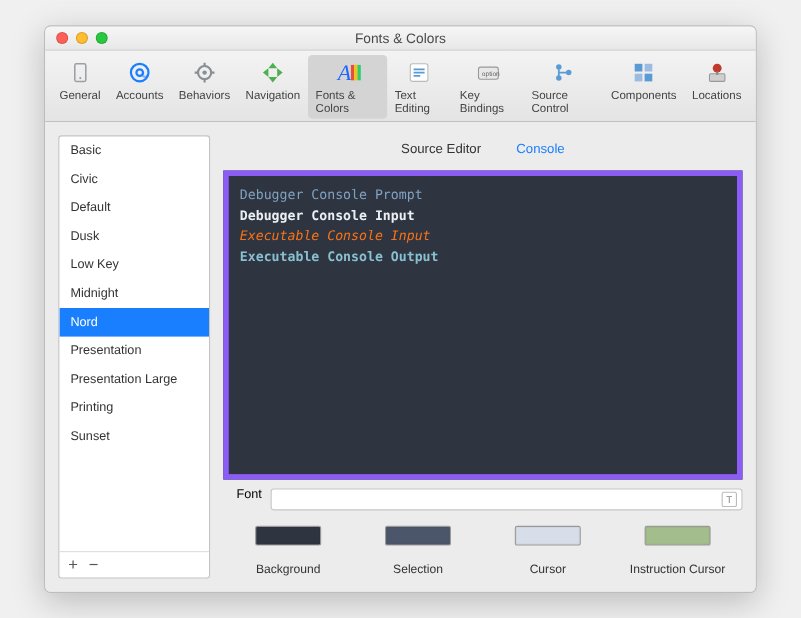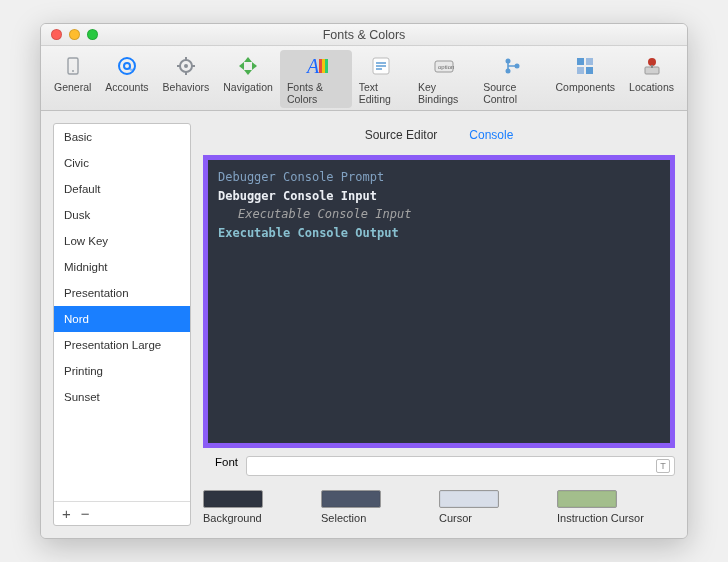--- a/index.html
+++ b/index.html
@@ -94,21 +94,21 @@
   }
   .fontrow .field {
     flex: 1; height: 20px; background: #fff; border: 1px solid #c6c6c6; border-radius: 3px;
     display: flex; align-items: center; justify-content: flex-end; padding: 0 4px;
   }
   .t-icon { width: 14px; height: 14px; border: 1px solid #bbb; border-radius: 2px;
     font-size: 9px; display:flex; align-items:center; justify-content:center; color:#888;}
   .wells {
     display: flex; gap: 0; padding: 6px 0 2px;
   }
-  .well-item { flex: 1; display: flex; flex-direction: column; align-items: flex-start; gap: 4px; }
+  .well-item { flex: 1; display: flex; flex-direction: column; align-items: center; gap: 16px; }
   .well {
     width: 60px; height: 18px; border: 1px solid #999; border-radius: 2px;
     background: #fff;
     box-shadow: inset 0 0 0 1px rgba(0,0,0,0.04);
   }
   .well-label { font-size: 11px; color: #333; }
 </style>
 </head>
 <body>
 
@@ -239,42 +239,42 @@
   <div class="content">
 
     <div class="sidebar">
       <div class="theme-list">
         <div class="theme-item">Basic</div>
         <div class="theme-item">Civic</div>
         <div class="theme-item">Default</div>
         <div class="theme-item">Dusk</div>
         <div class="theme-item">Low Key</div>
         <div class="theme-item">Midnight</div>
+        <div class="theme-item selected">Nord</div>
         <div class="theme-item">Presentation</div>
-        <div class="theme-item selected">Nord</div>
         <div class="theme-item">Presentation Large</div>
         <div class="theme-item">Printing</div>
         <div class="theme-item">Sunset</div>
       </div>
       <div class="sidebar-footer">
         <span>+</span>
         <span>−</span>
       </div>
     </div>
 
     <div class="main">
       <div class="tabs">
         <div class="tab">Source Editor</div>
         <div class="tab active">Console</div>
       </div>
 
       <div class="editor" id="editor" style="background: rgb(46, 52, 64);">
           <div class="ed-line" style="color: rgb(129, 161, 193); font-weight: normal; font-style: normal;">Debugger Console Prompt</div>
           <div class="ed-line" style="color: rgb(236, 239, 244); font-weight: bold; font-style: normal;">Debugger Console Input</div>
-          <div class="ed-line" style="color: #a3a3a3; font-weight: normal; font-style: italic; margin-left: 20px;">Executable Console Input</div>
+          <div class="ed-line" style="color: #f97316; font-weight: normal; font-style: italic;">Executable Console Input</div>
           <div class="ed-line" style="color: rgb(136, 192, 208); font-weight: bold; font-style: normal;">Executable Console Output</div>
         </div>
 
       <div class="fontrow">
         <span>Font</span>
         <div class="field">
           <span class="t-icon">T</span>
         </div>
       </div>
 

